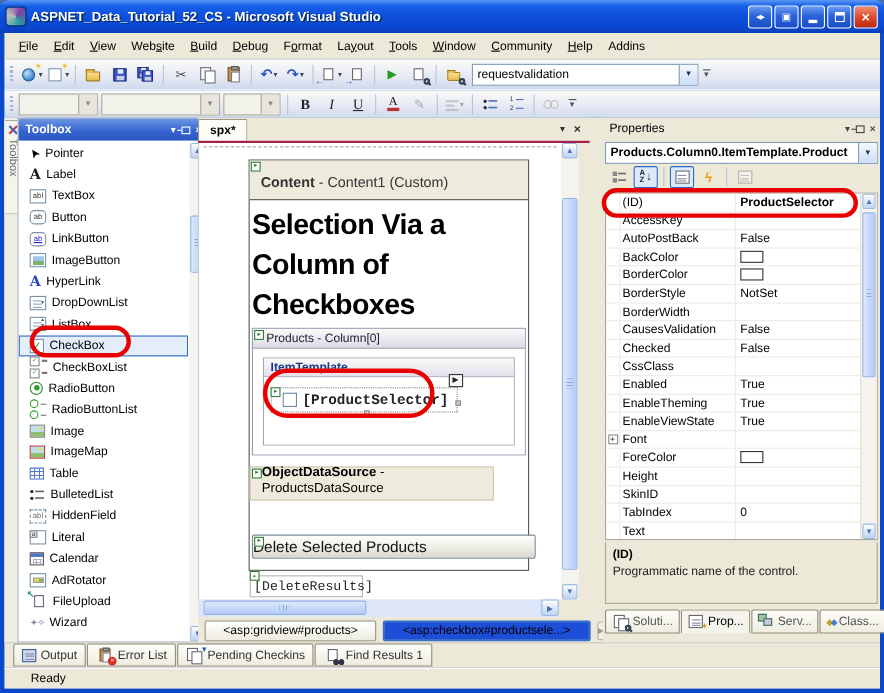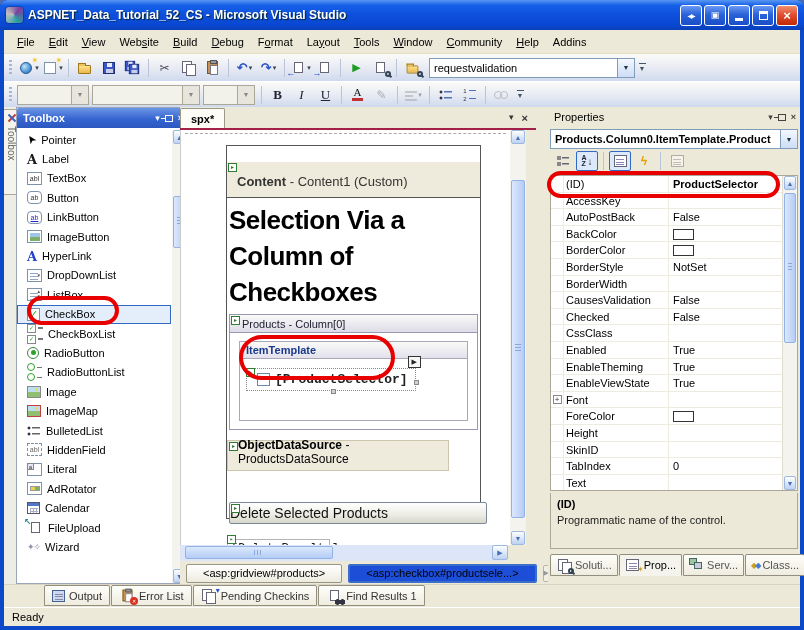--- a/index.html
+++ b/index.html
@@ -68,21 +68,21 @@
   .sb-thumb::after{content:"";position:absolute;left:3px;right:3px;top:50%;height:9px;margin-top:-5px;background:repeating-linear-gradient(#88A8E0 0 1px,transparent 1px 3px);}
   
   .docarea{position:absolute;left:180px;width:356px;top:107px;bottom:46px;background:#ECE9D8;}
   .doc-tabs{position:absolute;left:0;right:0;top:0;height:21px;display:flex;align-items:flex-end;}
   .doc-tab{height:20px;padding:0 10px;background:#FDFCF7;border:1px solid #998;border-bottom:none;border-radius:2px 2px 0 0;display:flex;align-items:center;font-weight:bold;}
   .dt-icons{margin-left:auto;display:flex;gap:8px;padding:0 8px 4px 0;color:#333;}
   .tabline{position:absolute;left:0;right:0;top:21px;height:2px;background:#A32048;}
   .design{position:absolute;left:0;top:23px;width:330px;height:415px;background:#fff;border-left:1px solid #ccc;overflow:hidden;}
   .dashed{margin:3px 4px 0 4px;border-top:1px dashed #aaa;height:1px;}
   .content-box{position:absolute;left:45px;top:15px;width:255px;height:374px;border:1px solid #555;background:#fff;}
-  .c-header{position:relative;height:36px;background:#EFEBDC;border-bottom:1px solid #555;padding:12px 6px 0 10px;font-size:13px;color:#333;margin-top:16px;}
+  .c-header{position:relative;height:36px;background:#EFEBDC;border-bottom:1px solid #555;padding:12px 6px 0 10px;font-size:13px;color:#333;}
   .glyph{position:absolute;left:1px;top:1px;width:9px;height:9px;background:#fff;border:1px solid #2E7D32;color:#2E7D32;font-size:6px;line-height:7px;text-align:center;}
   .c-heading{padding:4px 2px 0 2px;font-size:26px;font-weight:800;line-height:36px;letter-spacing:-.5px;}
   .gv{margin:4px 2px 0 2px;border:1px solid #9898B0;}
   .gv-h{position:relative;height:18px;background:linear-gradient(#FAFAF8,#DDDCE8);border-bottom:1px solid #9898B0;padding:3px 4px 0 12px;color:#223;}
   .gv-b{height:96px;background:#fff;padding:8px 9px;font-weight:bold;}
   .it{border:1px solid #A8A8B8;height:80px;}
   .it-h{height:17px;background:linear-gradient(#FAFAF8,#E2E1EC);border-bottom:1px solid #A8A8B8;padding:2px 0 0 6px;color:#1A3A8A;}
   .it-b{position:relative;height:61px;background:#fff;}
   .cb-ctl{position:absolute;left:6px;top:9px;display:flex;align-items:center;gap:5px;border:1px dotted #888;background:#fff;padding:3px 7px 3px 10px;}
   .cb-sq{width:13px;height:13px;border:1px solid #6A8AAA;background:#fff;flex:none;}
@@ -118,23 +118,23 @@
   .swatch{display:inline-block;width:21px;height:11px;border:1px solid #333;background:#fff;vertical-align:-2px;}
   .expand{width:9px;height:9px;border:1px solid #888;font-size:8px;line-height:7px;text-align:center;color:#333;background:#fff;}
   .pg-scroll{position:absolute;right:0;top:0;bottom:0;width:15px;background:#F4F3EE;border-left:1px solid #E0DDCE;}
   .p-desc{position:absolute;left:2px;right:2px;top:386px;height:56px;background:#ECE9D8;border:1px solid #ACA899;border-top:none;padding:5px 6px;}
   .p-desc b{font-size:11px;}
   .p-desc .dtext{margin-top:4px;color:#222;}
   .p-tabs{position:absolute;left:2px;right:2px;top:447px;height:24px;display:flex;align-items:flex-start;gap:1px;}
   .ptab{height:22px;display:flex;align-items:center;gap:3px;padding:0 5px;border:1px solid #928F7E;border-radius:2px 2px 0 0;background:linear-gradient(#FEFEFA,#EFECDF);color:#555;white-space:nowrap;}
   .ptab.selected{background:#F5F4EC;border-bottom-color:#F5F4EC;color:#000;}
   
-  .btabs{position:absolute;left:4px;right:4px;bottom:23px;height:23px;background:#ECE9D8;display:flex;align-items:flex-start;padding-left:40px;gap:1px;border-top:1px solid #D8D5C4;}
+  .btabs{position:absolute;left:4px;right:4px;bottom:23px;height:23px;background:#ECE9D8;display:flex;align-items:flex-start;padding-left:8px;gap:1px;border-top:1px solid #D8D5C4;}
   .btab{height:21px;display:flex;align-items:center;gap:4px;padding:0 7px;border:1px solid #928F7E;border-radius:2px 2px 0 0;background:linear-gradient(#FEFEFA,#EFECDF);color:#333;white-space:nowrap;}
-  .statusbar{position:absolute;left:4px;right:4px;bottom:4px;height:19px;background:#ECE9D8;border-top:1px solid #fff;display:flex;align-items:center;padding-left:8px;}
+  .statusbar{position:absolute;left:4px;right:4px;bottom:4px;height:19px;background:#ECE9D8;border-top:1px solid #fff;display:flex;align-items:center;padding-left:24px;}
   
   .annot{position:absolute;border:4px solid #E80000;border-radius:50px;pointer-events:none;}
   
   .g{display:inline-flex;align-items:center;justify-content:center;}
   .rel{position:relative;display:inline-flex;width:16px;height:14px;align-items:center;justify-content:center;}
   .bx{display:inline-flex;align-items:center;justify-content:center;width:15px;height:13px;border:1px solid #7B93AB;background:#fff;color:#333;position:relative;}
   .star{position:absolute;right:-4px;top:-5px;color:#F0C020;font-size:8px;}
   .globe{width:12px;height:12px;border-radius:50%;background:radial-gradient(circle at 35% 35%,#BFE3F8,#4E94D8 60%,#2A6AB0);border:1px solid #26588C;}
   .folder{width:13px;height:9px;background:linear-gradient(#FFE08A,#E8B94E);border:1px solid #A07818;border-radius:1px;position:relative;margin-top:3px;}
   .folder::before{content:"";position:absolute;top:-3px;left:-1px;width:6px;height:2px;background:#E8C35E;border:1px solid #A07818;border-bottom:none;}
@@ -554,51 +554,57 @@
           <div class="tb-item">
             <span class="g">
               <span class="imgic" style="border-color:#C04040">
                 <i></i>
               </span>
             </span>
             <span class="tb-label">ImageMap</span>
           </div>
           <div class="tb-item">
             <span class="g">
+              <span class="tblic"></span>
+            </span>
+            <span class="tb-label">Table</span>
+          </div>
+          <div class="tb-item">
+            <span class="g">
               <span class="dots" style="background-image:radial-gradient(circle at 2px 3px,#334 1.3px,transparent 1.7px),radial-gradient(circle at 2px 9px,#334 1.3px,transparent 1.7px),linear-gradient(#666,#666),linear-gradient(#666,#666)"></span>
             </span>
             <span class="tb-label">BulletedList</span>
           </div>
           <div class="tb-item">
             <span class="g">
               <span class="bx" style="border-style:dashed;font-size:7px;color:#666">abl</span>
             </span>
             <span class="tb-label">HiddenField</span>
           </div>
           <div class="tb-item">
             <span class="g">
               <span class="bx">
                 <span style="position:absolute;left:-1px;top:-1px;width:7px;height:7px;background:#E8E8F8;border:1px solid #888;font-size:6px;line-height:6px;text-align:center">a</span>
               </span>
             </span>
             <span class="tb-label">Literal</span>
           </div>
           <div class="tb-item">
             <span class="g">
+              <span class="calic"></span>
+            </span>
+            <span class="tb-label">Calendar</span>
+          </div>
+          <div class="tb-item">
+            <span class="g">
               <span class="bx" style="padding:0">
                 <span style="width:10px;height:5px;background:linear-gradient(90deg,#E8D44D 50%,#7FB069 50%);border:1px solid #999"></span>
               </span>
             </span>
             <span class="tb-label">AdRotator</span>
-          </div>
-          <div class="tb-item">
-            <span class="g">
-              <span class="calic"></span>
-            </span>
-            <span class="tb-label">Calendar</span>
           </div>
           <div class="tb-item">
             <span class="g">
               <span class="rel">
                 <span class="pagei"></span>
                 <span style="position:absolute;left:-3px;top:-4px;color:#2A9090;font-weight:bold;font-size:9px">↖</span>
               </span>
             </span>
             <span class="tb-label">FileUpload</span>
           </div>

